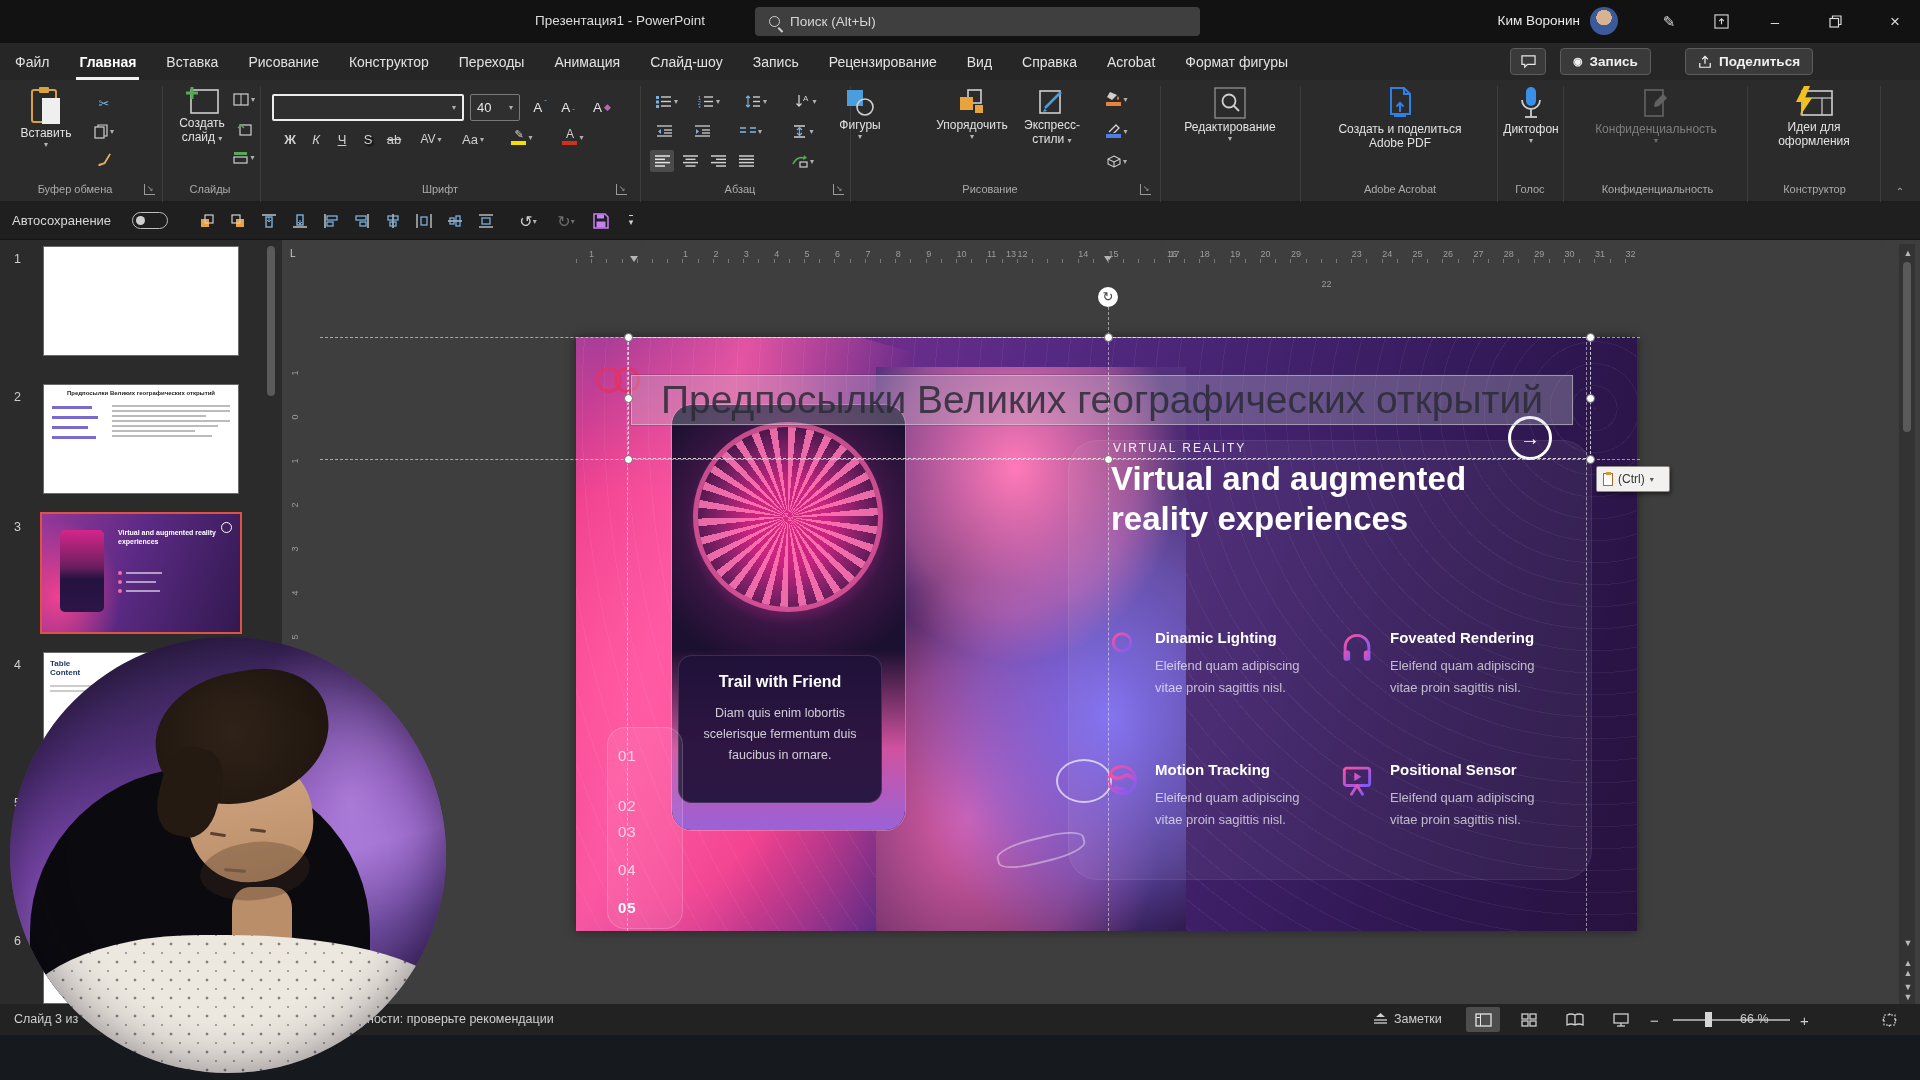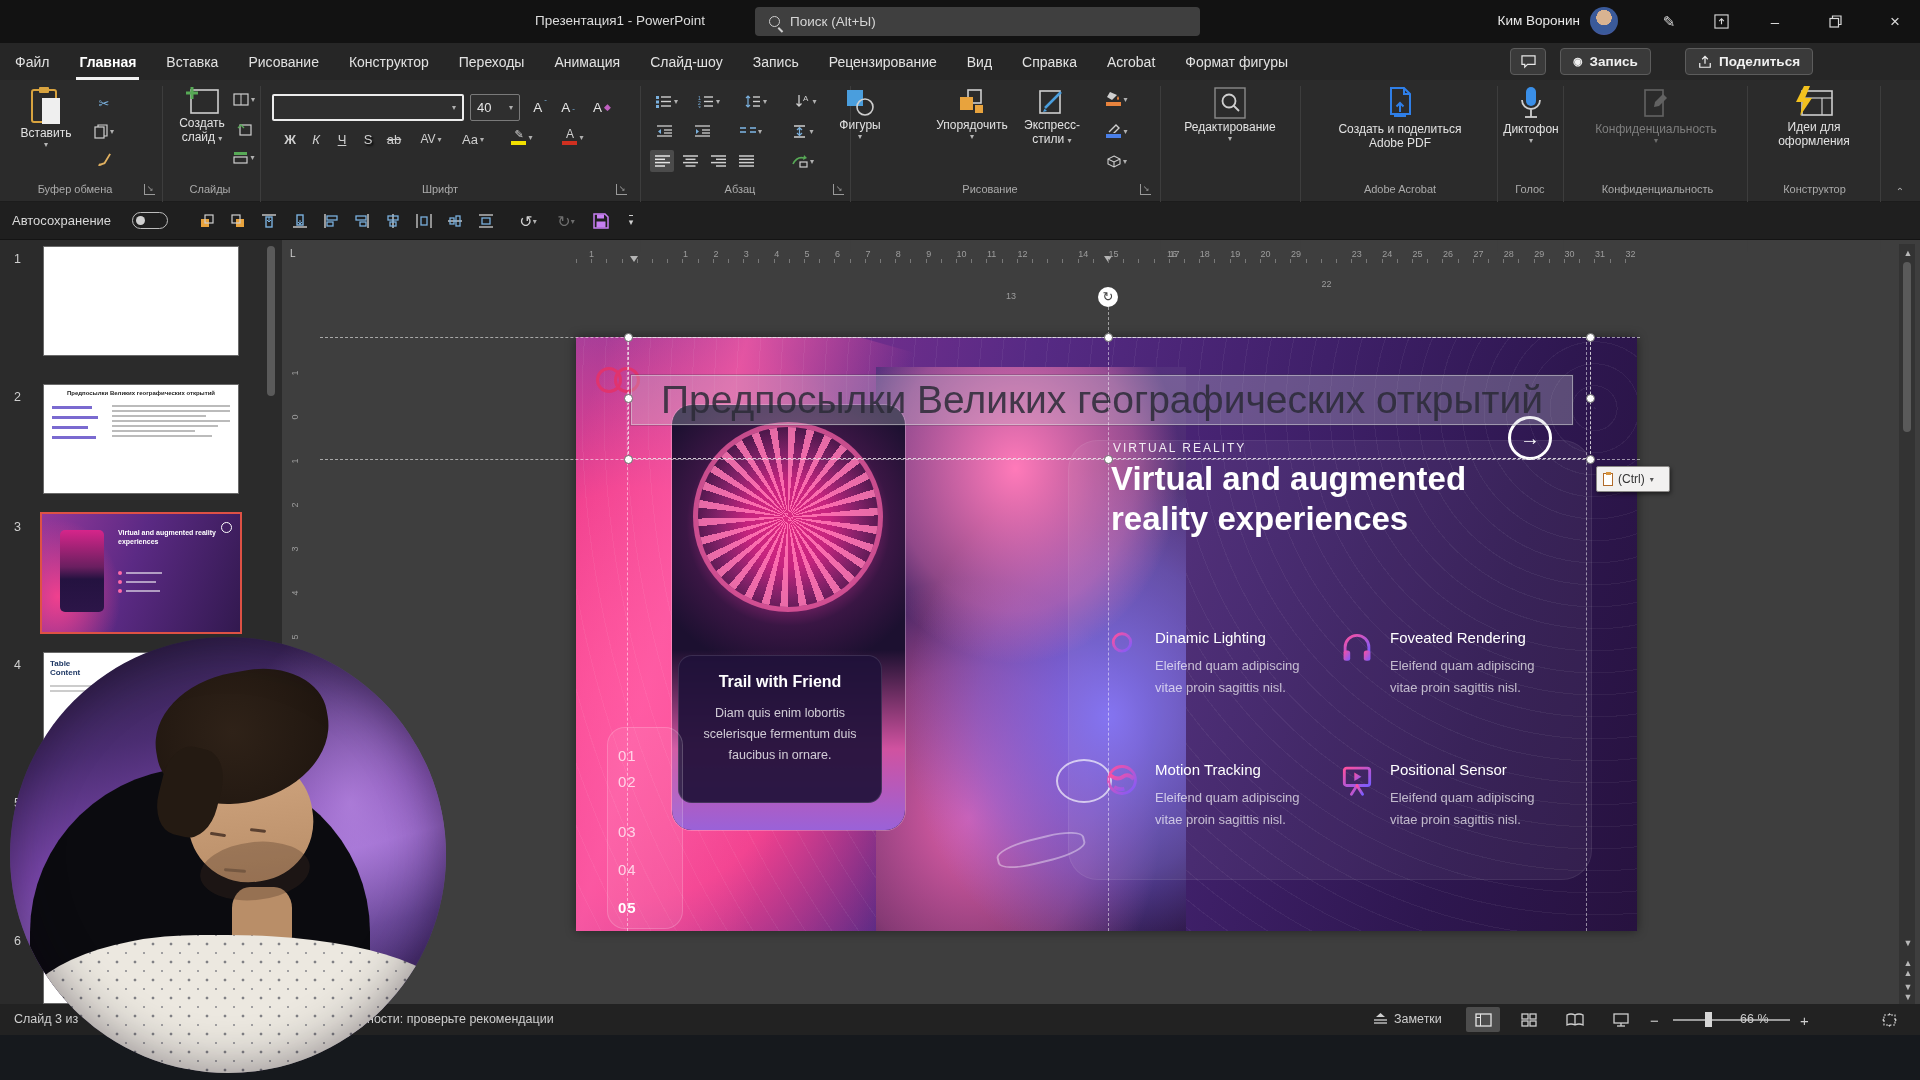--- a/index.html
+++ b/index.html
@@ -60,21 +60,21 @@
 #pink-band{position:absolute;left:-60px;top:-40px;width:300px;height:760px;transform:rotate(16deg);background:linear-gradient(90deg,rgba(255,95,168,0) 0%,rgba(255,95,168,.75) 45%,rgba(255,95,168,0) 100%)}
 #rings{background:repeating-radial-gradient(circle at 96% 12%,rgba(255,255,255,.05) 0 1px,transparent 1px 22px)}
 #person-photo{position:absolute;left:300px;top:30px;width:310px;height:564px;background:radial-gradient(220px 260px at 45% 18%,#ff7ab9 0%,rgba(255,122,185,.4) 55%,transparent 75%),radial-gradient(260px 320px at 75% 62%,#7d6cf0 0%,rgba(125,108,240,.45) 50%,transparent 78%),radial-gradient(240px 300px at 30% 80%,#e05fa8 0%,rgba(224,95,168,.5) 50%,transparent 80%),linear-gradient(180deg,#53307c,#2a1440)}
 .doodle{position:absolute;border:2px solid rgba(255,255,255,.65);border-radius:50%}
 #glass{position:absolute;left:492px;top:103px;width:524px;height:440px;border-radius:30px;background:rgba(255,255,255,.055);box-shadow:inset 0 0 0 1px rgba(255,255,255,.07)}
 #eyebrow{position:absolute;left:537px;top:104px;font-size:12px;letter-spacing:2px;color:rgba(255,255,255,.9)}
 #heading{position:absolute;left:535px;top:122px;width:390px;font-size:33px;line-height:40px;font-weight:bold;color:#fff}
 #sbody{position:absolute;left:537px;top:234px;width:474px;font-size:13.5px;line-height:26px;color:rgba(255,255,255,.75)}
 .feature{position:absolute;display:flex;gap:12px;width:230px}
 .f-ico{width:40px;flex:0 0 40px}
-.f-title{font-size:15px;font-weight:normal;color:#fff;margin-bottom:9px}
+.f-title{font-size:15px;font-weight:bold;color:#fff;margin-bottom:9px}
 .f-desc{font-size:13px;line-height:22px;color:rgba(255,255,255,.68);width:162px}
 #arrow-circle{position:absolute;left:932px;top:79px;width:44px;height:44px;border:3px solid #fff;border-radius:50%;display:flex;align-items:center;justify-content:center;font-size:20px;color:#fff}
 #phone{position:absolute;left:96px;top:68px;width:233px;height:425px;border-radius:20px;overflow:hidden;box-shadow:0 0 0 1px rgba(255,255,255,.25)}
 #phone-photo{position:absolute;inset:0;background:radial-gradient(150px 150px at 50% 28%,#ff2f92 0%,#e0288c 28%,#8a2470 48%,#3a1644 68%,#1c1030 100%)}
 #wheel{position:absolute;left:26px;top:22px;width:180px;height:180px;border-radius:50%;background:repeating-conic-gradient(rgba(255,120,180,.85) 0 5deg,rgba(90,20,70,.2) 5deg 12deg);box-shadow:0 0 0 5px rgba(255,100,170,.7)}
 #phone-bottom{position:absolute;left:0;bottom:0;width:100%;height:180px;background:linear-gradient(180deg,rgba(40,18,60,0),#d052a0 55%,#9a62d8 100%)}
 #trail-card{position:absolute;left:6px;top:250px;width:204px;height:148px;border-radius:14px;background:rgba(32,17,58,.92);box-shadow:inset 0 0 0 1px rgba(255,255,255,.12);text-align:center;padding:18px 12px 0}
 #trail-card .ct{font-size:16px;font-weight:bold;color:#fff;margin-bottom:12px}
 #trail-card .cb{font-size:12.5px;line-height:21px;color:rgba(255,255,255,.78)}
 #pagpill{position:absolute;left:31px;top:390px;width:76px;height:202px;border-radius:18px;background:rgba(255,255,255,.07);box-shadow:inset 0 0 0 1px rgba(255,255,255,.18)}
@@ -720,21 +720,21 @@
     <span class="rnum" style="left: 433.8px;">3</span>
     <span class="rnum" style="left: 464.2px;">4</span>
     <span class="rnum" style="left: 494.6px;">5</span>
     <span class="rnum" style="left: 525px;">6</span>
     <span class="rnum" style="left: 555.4px;">7</span>
     <span class="rnum" style="left: 585.8px;">8</span>
     <span class="rnum" style="left: 616.2px;">9</span>
     <span class="rnum" style="left: 646.6px;">10</span>
     <span class="rnum" style="left: 677px;">11</span>
     <span class="rnum" style="left: 707.4px;">12</span>
-    <span class="rnum" style="left: 696px; margin-top: 42px;">13</span>
+    <span class="rnum" style="left: 696px;">13</span>
     <span class="rnum" style="left: 768.2px;">14</span>
     <span class="rnum" style="left: 798.6px;">15</span>
     <span class="rnum" style="left: 857px;">16</span>
     <span class="rnum" style="left: 859.4px;">17</span>
     <span class="rnum" style="left: 889.8px;">18</span>
     <span class="rnum" style="left: 920.2px;">19</span>
     <span class="rnum" style="left: 950.6px;">20</span>
     <span class="rnum" style="left: 981px;">29</span>
     <span class="rnum" style="left: 1011.4px; margin-top: 30px;">22</span>
     <span class="rnum" style="left: 1041.8px;">23</span>
@@ -767,21 +767,21 @@
     <div id="wheel"></div>
     <div id="phone-bottom"></div>
     <div id="trail-card">
       <div class="ct">Trail with Friend</div>
       <div class="cb">Diam quis enim lobortis scelerisque fermentum duis faucibus in ornare.</div>
     </div>
   </div>
 
   <div id="pagpill"></div>
   <span class="pag" style="top:410px">01</span>
-  <span class="pag" style="top:436px">02</span>
+  <span class="pag" style="top:460px">02</span>
   <span class="pag" style="top:486px">03</span>
   <span class="pag" style="top:524px">04</span>
   <span class="pag active" style="top:562px">05</span>
 
   <div id="eyebrow">VIRTUAL REALITY</div>
   <div id="heading">Virtual and augmented reality experiences</div>
 
   <div class="feature" style="left:527px;top:292px">
     <div class="f-ico">
       <svg viewBox="0 0 24 24" width="38" height="38">

